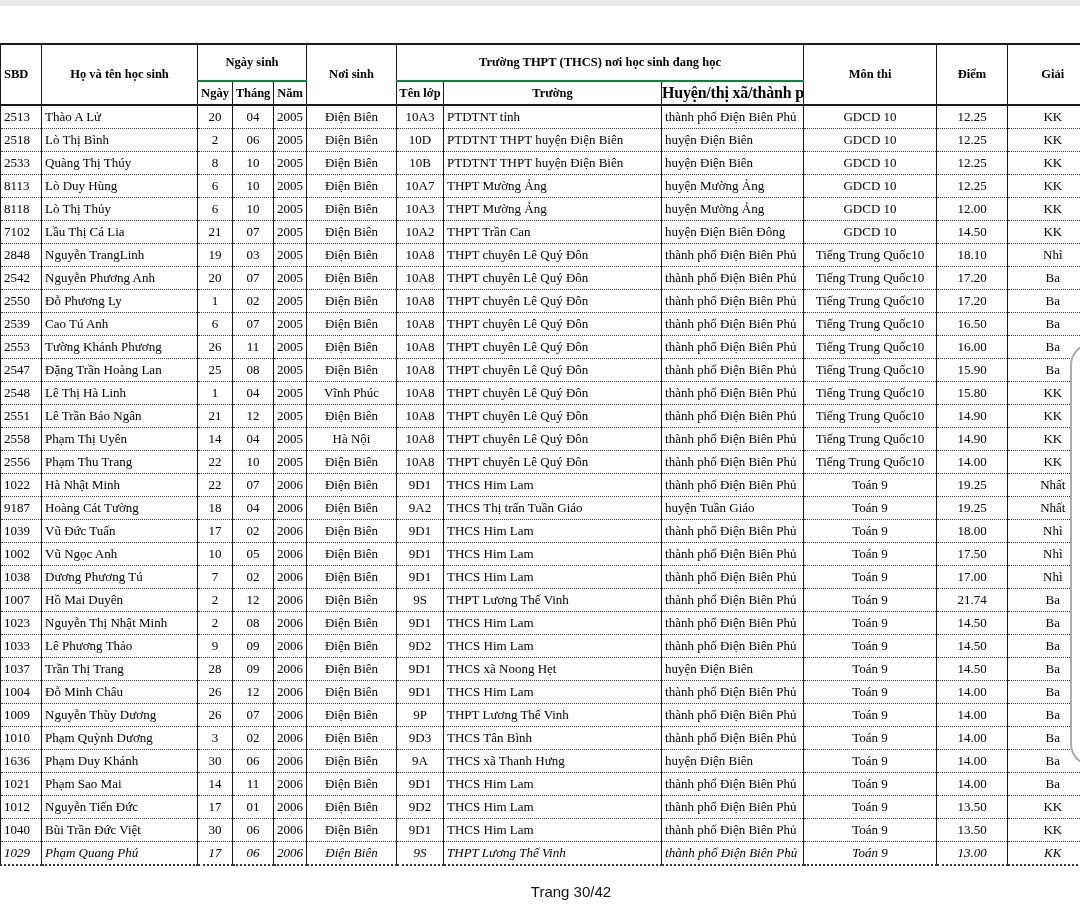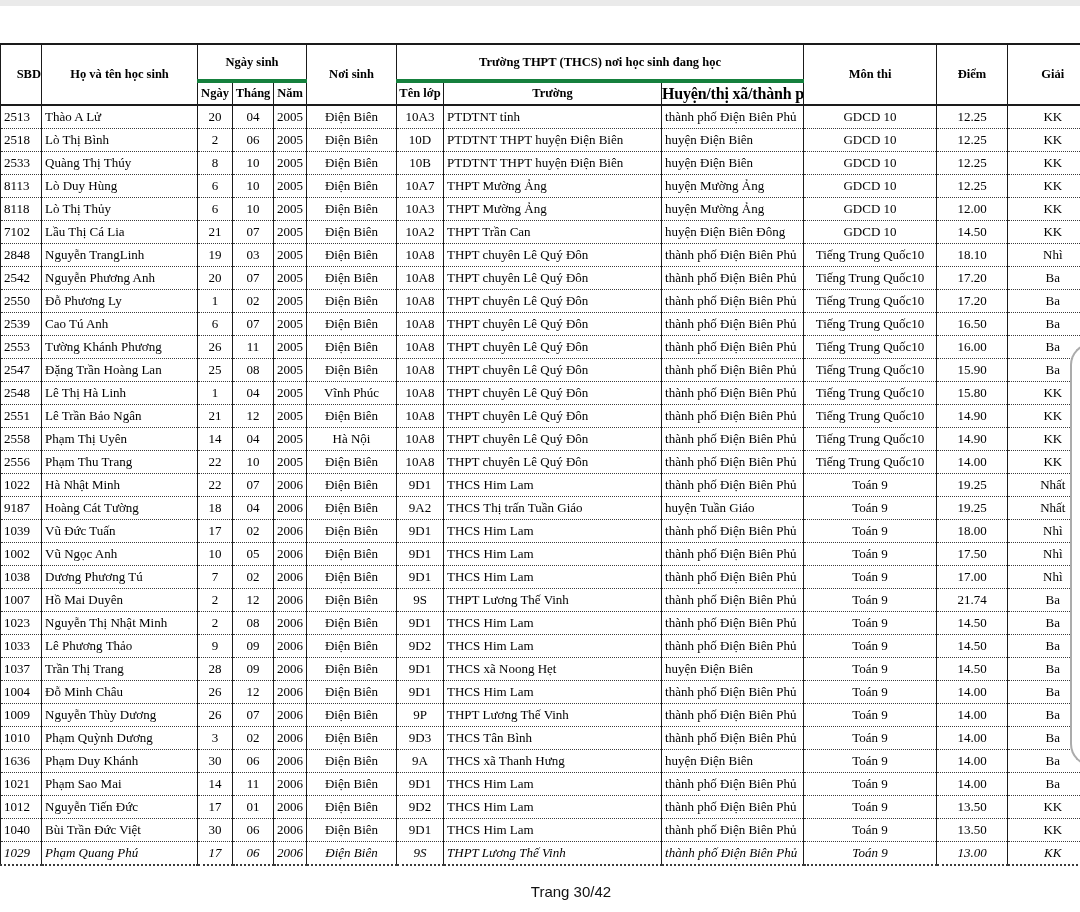--- a/index.html
+++ b/index.html
@@ -13,22 +13,22 @@
     border-collapse:collapse;table-layout:fixed;width:1097px;
     border-top:2px solid #1a1a1a;border-left:1px solid #1a1a1a;
   }
   th,td{overflow:hidden;white-space:nowrap;padding:0;}
   thead th{
     font-weight:bold;font-size:12.5px;text-align:center;vertical-align:middle;
     border-left:1px solid #1a1a1a;border-bottom:2px solid #1a1a1a;background:#fff;
   }
   thead tr.group{height:37px;}
   thead tr.sub{height:24px;}
-  thead th.group-span{border-bottom:4px solid #15803d;}
-  thead th.th-sbd{text-align:right;padding-left:3px;}
+  thead th.group-span{border-bottom:2px solid #15803d;}
+  thead th.th-sbd{text-align:left;padding-left:3px;}
   thead th.th-district{font-size:16px;letter-spacing:-0.2px;}
   tbody td{
     font-size:13px;height:22px;line-height:22px;text-align:center;vertical-align:middle;
     border-left:1px solid #1a1a1a;border-bottom:1px dotted #3a3a3a;
   }
   tbody tr:last-child td{border-bottom:2px dotted #3a3a3a;font-style:italic;}
   td.c-left{text-align:left;padding-left:3px;}
   .handle{
     position:absolute;left:1070px;top:343px;width:30px;height:419px;
     background:#fff;border:2px solid #ababab;border-right:none;

